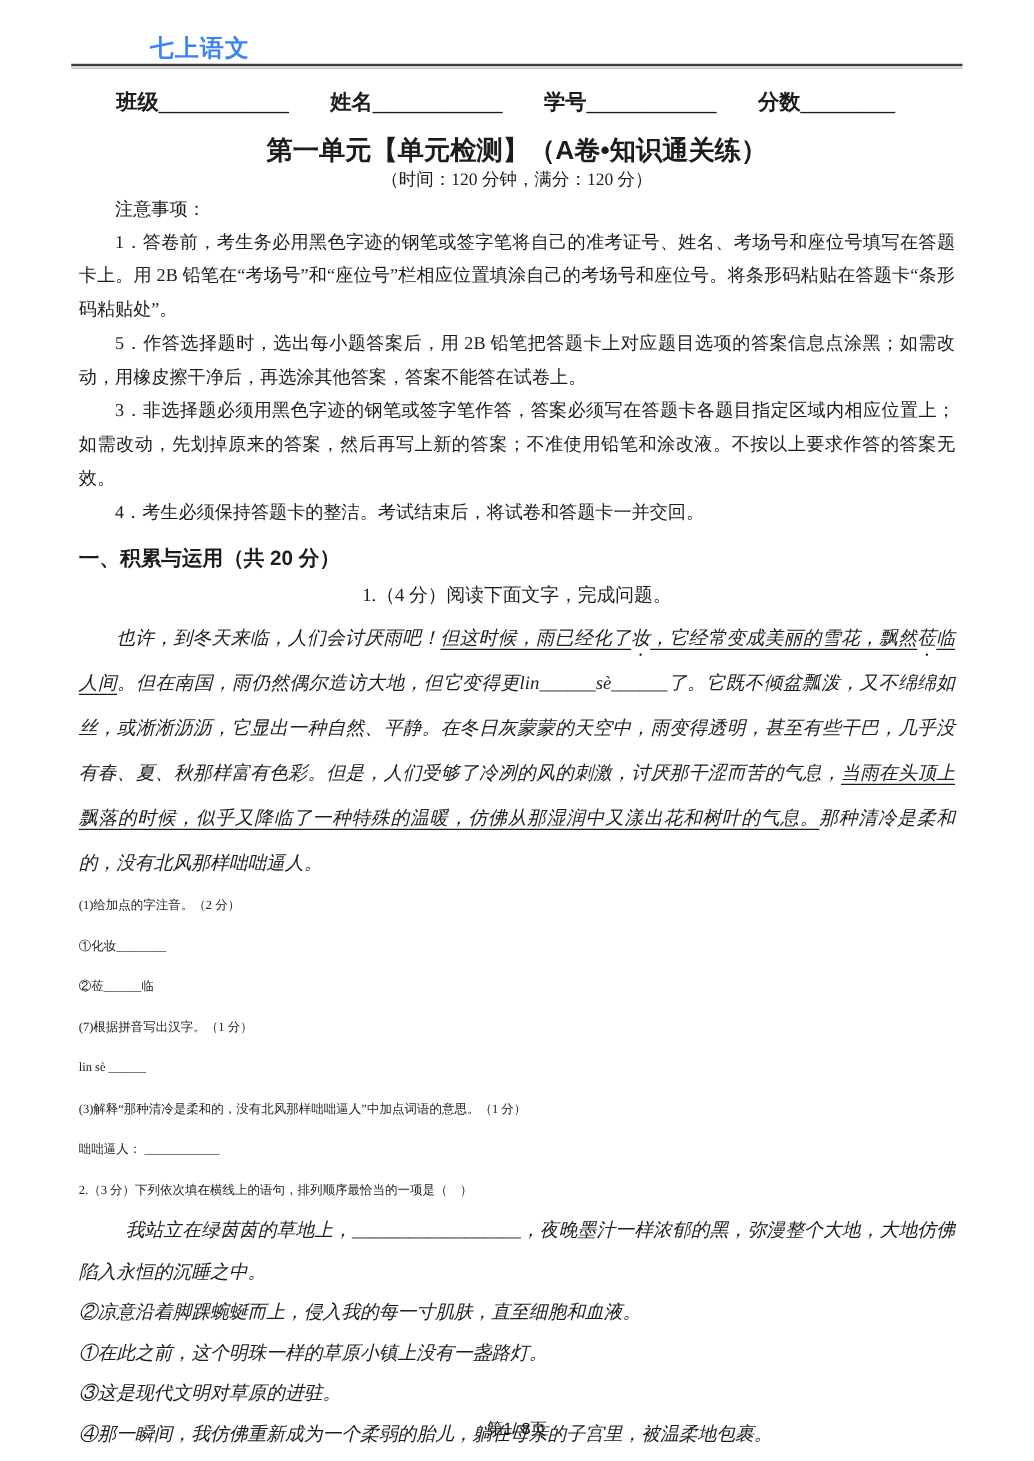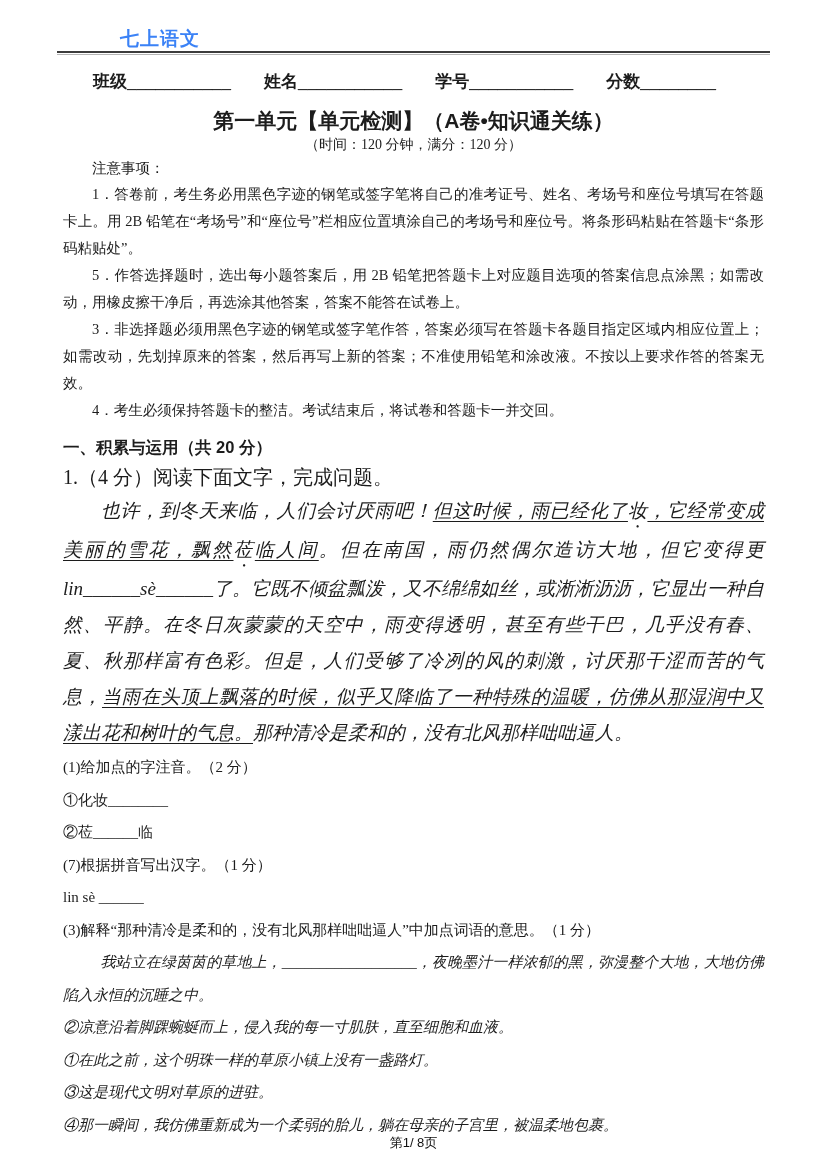--- a/index.html
+++ b/index.html
@@ -54,34 +54,34 @@
     margin:0; text-indent:2em; text-align:justify;
     font-size:14.5px; line-height:27px;
   }
 
   .section-heading {
     margin-top:9px;
     font-family:"Liberation Sans","DejaVu Sans",sans-serif;
     font-weight:bold; font-size:16.5px; line-height:29px;
   }
 
-  .q-intro { margin:0; font-size:20px; line-height:31px; }
+  .q-intro { margin:0; font-size:15px; line-height:31px;text-align:center; }
 
   .passage {
     margin:0; text-indent:2em; text-align:justify;
-    font-size:19px; line-height:36px;
+    font-size:15px; line-height:36px;
     font-style:italic;
   }
   .passage .u { text-decoration:underline; text-underline-offset:4px; }
   .passage .dot {
     -webkit-text-emphasis:filled dot; -webkit-text-emphasis-position:under right;
     text-emphasis:filled dot; text-emphasis-position:under right;
   }
 
-  p.line { margin:0; font-size:15px; line-height:32.5px; }
+  p.line { margin:0; font-size:10px; line-height:32.5px; }
 
   .q2-passage {
     margin:0; text-indent:2.5em; text-align:justify;
     font-size:15px; line-height:32.5px; font-style:italic;
   }
   p.option { margin:0; font-size:15px; line-height:32.5px; font-style:italic; }
 
   .footer {
     position:absolute; bottom:17px; left:0; right:0;
     text-align:center;
@@ -119,21 +119,23 @@
 
     <p class="q-intro">1.（4 分）阅读下面文字，完成问题。</p>
     <p class="passage"><span>也许，到冬天来临，人们会讨厌雨吧！</span><span class="u">但这时候，雨已经化了</span><span class="dot">妆</span><span class="u">，它经常变成美丽的雪花，飘然</span><span class="dot">莅</span><span class="u">临人间</span><span>。但在南国，雨仍然偶尔造访大地，但它变得更lin______sè______了。它既不倾盆瓢泼，又不绵绵如丝，或淅淅沥沥，它显出一种自然、平静。在冬日灰蒙蒙的天空中，雨变得透明，甚至有些干巴，几乎没有春、夏、秋那样富有色彩。但是，人们受够了冷冽的风的刺激，讨厌那干涩而苦的气息，</span><span class="u">当雨在头顶上飘落的时候，似乎又降临了一种特殊的温暖，仿佛从那湿润中又漾出花和树叶的气息。</span><span>那种清冷是柔和的，没有北风那样咄咄逼人。</span></p>
 
     <p class="line">(1)给加点的字注音。（2 分）</p>
     <p class="line">①化妆________</p>
     <p class="line">②莅______临</p>
     <p class="line">(7)根据拼音写出汉字。（1 分）</p>
     <p class="line">lin  sè  ______</p>
     <p class="line">(3)解释“那种清冷是柔和的，没有北风那样咄咄逼人”中加点词语的意思。（1 分）</p>
+    <p class="line">咄咄逼人： ____________</p>
 
+    <p class="line">2.（3 分）下列依次填在横线上的语句，排列顺序最恰当的一项是（　）</p>
     <p class="q2-passage">我站立在绿茵茵的草地上，__________________，夜晚墨汁一样浓郁的黑，弥漫整个大地，大地仿佛陷入永恒的沉睡之中。</p>
     <p class="option">②凉意沿着脚踝蜿蜒而上，侵入我的每一寸肌肤，直至细胞和血液。</p>
     <p class="option">①在此之前，这个明珠一样的草原小镇上没有一盏路灯。</p>
     <p class="option">③这是现代文明对草原的进驻。</p>
     <p class="option">④那一瞬间，我仿佛重新成为一个柔弱的胎儿，躺在母亲的子宫里，被温柔地包裹。</p>
 
   </div>
 
   <div class="footer">第1/ 8页</div>
 

